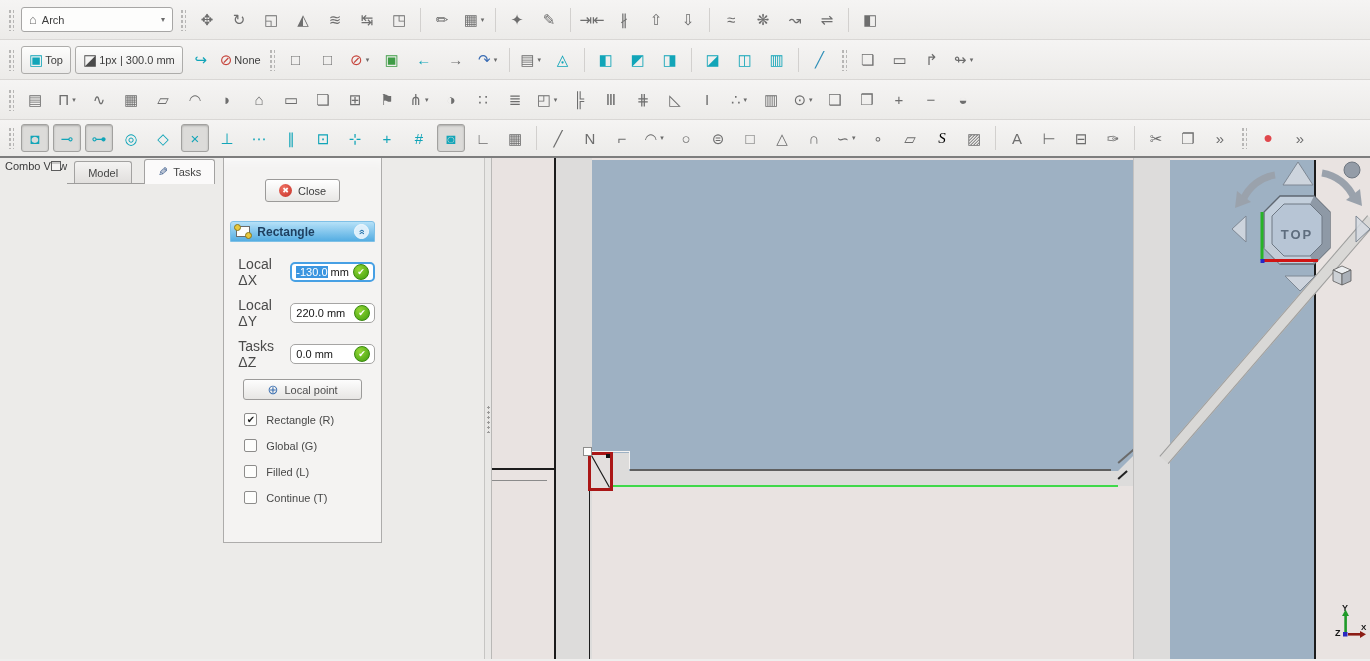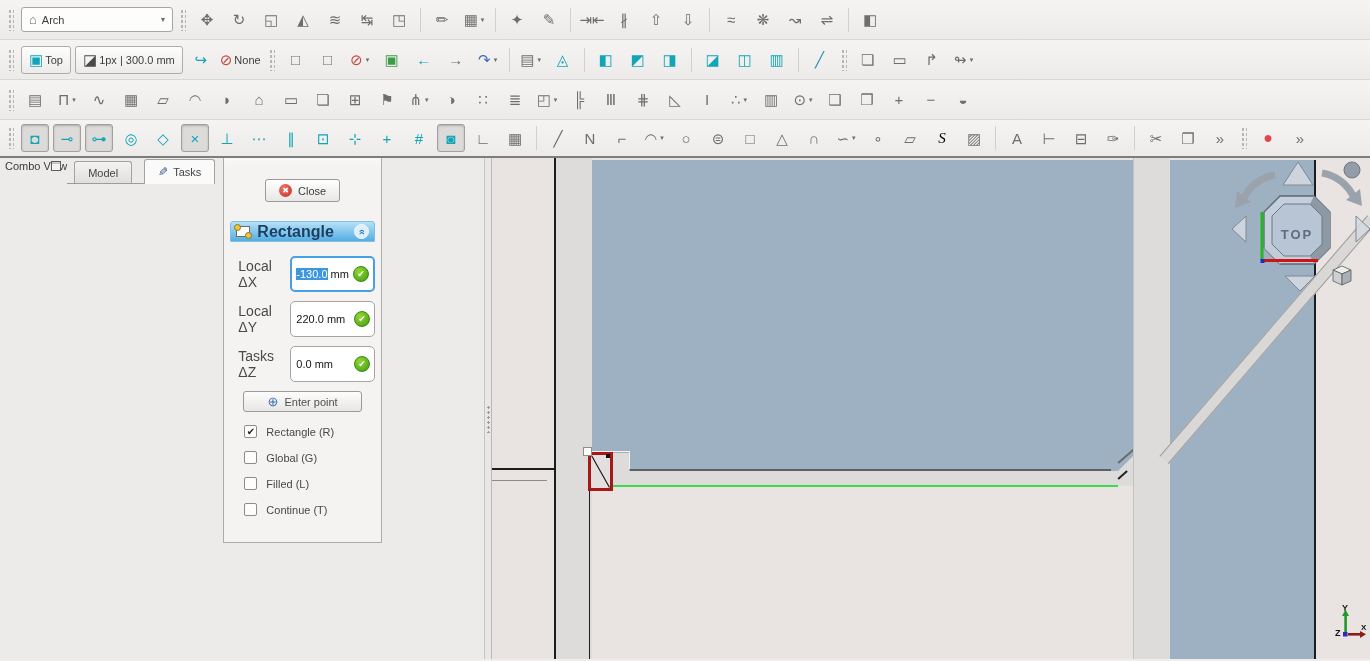--- a/index.html
+++ b/index.html
@@ -57,28 +57,28 @@
   .closeicon { width:13px; height:13px; border-radius:50%;
     background:radial-gradient(circle at 35% 30%, #ef7162, #c52f27); color:#fff; font-size:8px;
     display:flex; align-items:center; justify-content:center; }
   .sect-head { margin:19px 6px 0 6px; height:21px; border-radius:3px 3px 0 0;
     background:linear-gradient(#b6e1f8,#54ade2); border:1px solid #7fc0e6;
     display:flex; align-items:center; padding:0 5px; }
   .recticon { width:14px; height:11px; border:1.5px solid #6b6b6b; background:#fdfdfc; position:relative; }
   .recticon::before, .recticon::after { content:""; position:absolute; width:5px; height:5px;
     border-radius:50%; background:#e8c83c; border:1px solid #8a7820; }
   .recticon::before { left:-3px; top:-3px; } .recticon::after { right:-3px; bottom:-3px; }
-  .sect-title { font-weight:bold; font-size:16px; color:#1d3f5f; margin-left:7px; flex:1; }
+  .sect-title { font-weight:bold; font-size:12px; color:#1d3f5f; margin-left:7px; flex:1; }
   .collapse { width:15px; height:15px; border-radius:50%; background:#ddeffb; border:1px solid #f2f9fd;
     color:#1c6da8; display:flex; align-items:center; justify-content:center; }
   .collapse .chev { font-size:10px; font-weight:bold; transform:rotate(-90deg); display:inline-block; line-height:1; }
   .sect-body { padding:14px 6px 0 6px; }
   .frow { display:flex; align-items:center; margin-bottom:9px; }
   .flabel { width:60px; padding-left:8px; font-size:14px; color:#4a4a4a; }
-  .finput { flex:1; height:36px; background:#fff; border:1px solid #a6a5a4; border-radius:5px;
+  .finput { flex:1; height:20px; background:#fff; border:1px solid #a6a5a4; border-radius:5px;
     display:flex; align-items:center; padding:0 24px 0 5px; position:relative; font-size:11px; color:#141414; }
   .finput.focused { border:2px solid #47a0e4; padding-left:4px; }
   .sel { background:#3c96e0; color:#fff; }
   .check { position:absolute; right:4px; top:50%; transform:translateY(-50%); width:16px; height:16px;
     border-radius:50%; background:radial-gradient(circle at 35% 30%, #93d634, #3f9e0e);
     border:1px solid #38880e; color:#fff; font-size:9px; display:flex; align-items:center; justify-content:center; }
   .ep-btn { display:flex; width:calc(100% - 26px); margin:3px 13px 0; height:21px; align-items:center;
     justify-content:center; gap:6px; border:1px solid #9c9b9a; border-radius:3px;
     background:linear-gradient(#fdfdfd,#e7e6e4); font-size:11px; color:#4e4e4e; }
   .ep-btn .epicon { color:#3a6fb0; font-size:13px; line-height:1; }
@@ -544,21 +544,21 @@
             <span class="flabel">Tasks ΔZ</span>
             <div class="finput">
               <span>0.0</span>
               <span>&nbsp;</span>
               <span>mm</span>
               <span class="check">✔</span>
             </div>
           </div>
           <button class="ep-btn">
             <span class="epicon">⊕</span>
-            <span>Enter point</span>
+            <span>Local point</span>
           </button>
           <div class="cbl">
               <div class="cbrow">
                 <span class="cb">✔</span>
                 <span>Rectangle (R)</span>
               </div>
               <div class="cbrow">
                 <span class="cb"></span>
                 <span>Global (G)</span>
               </div>

